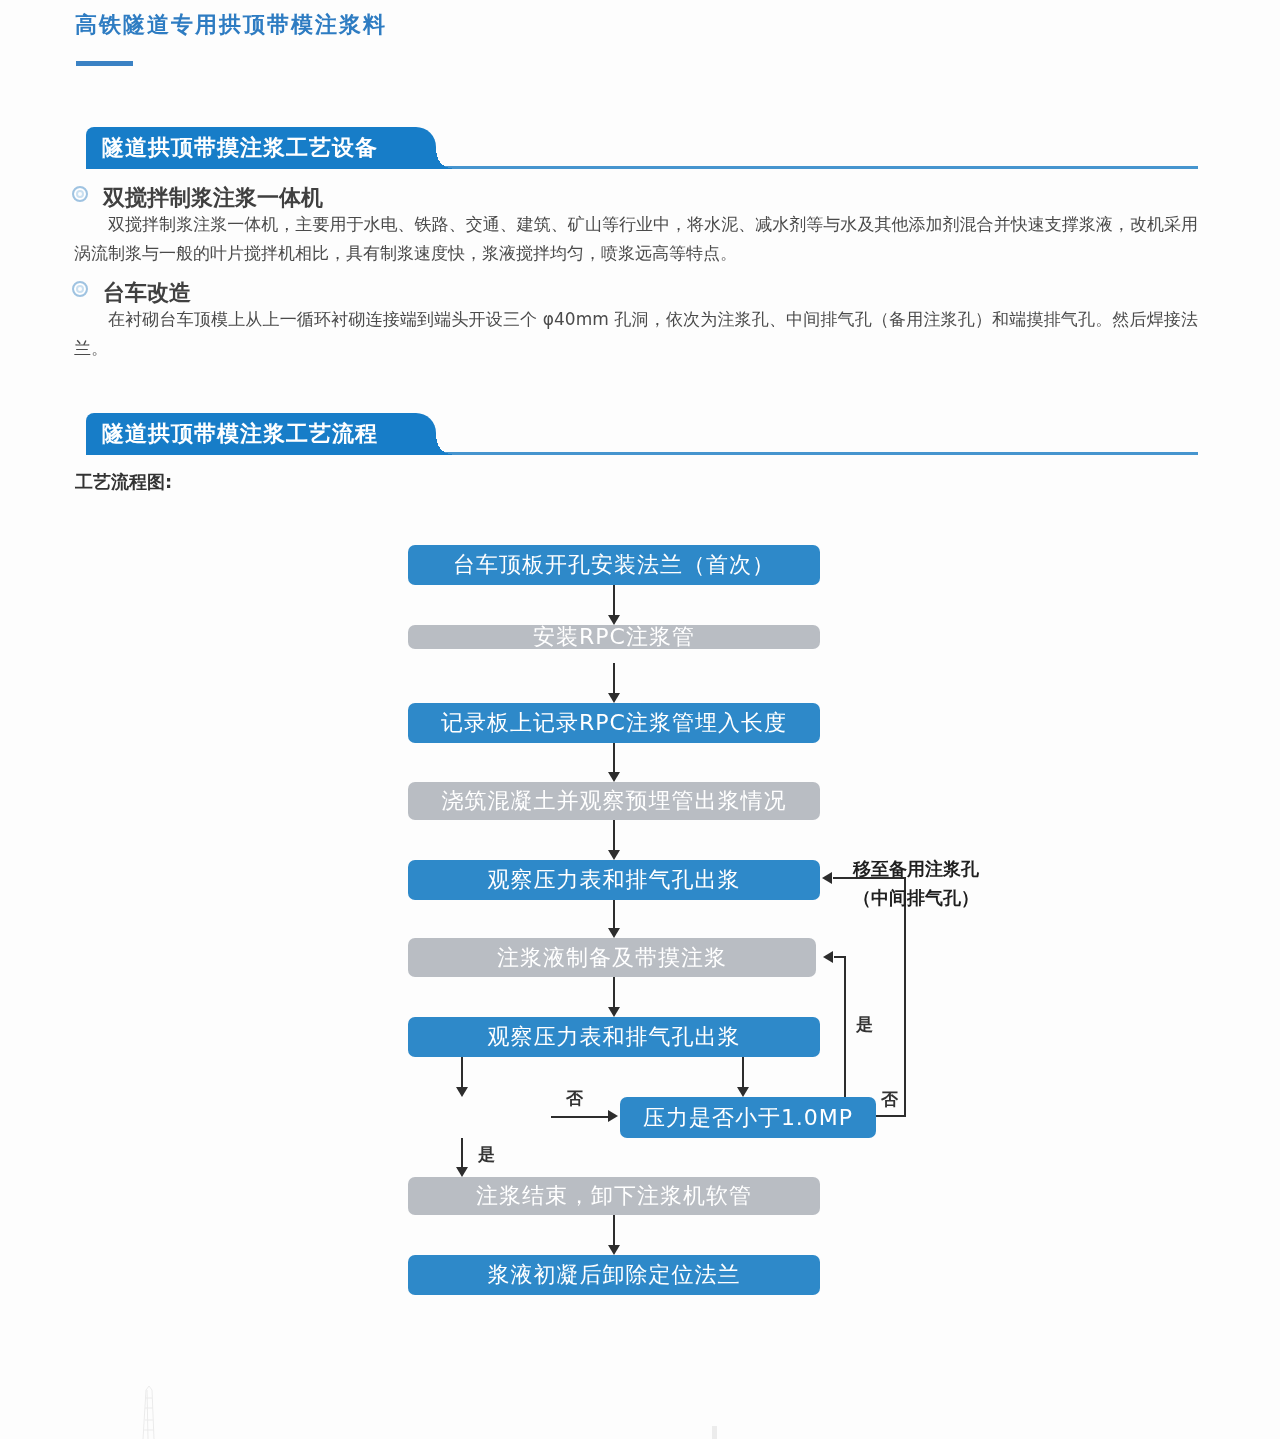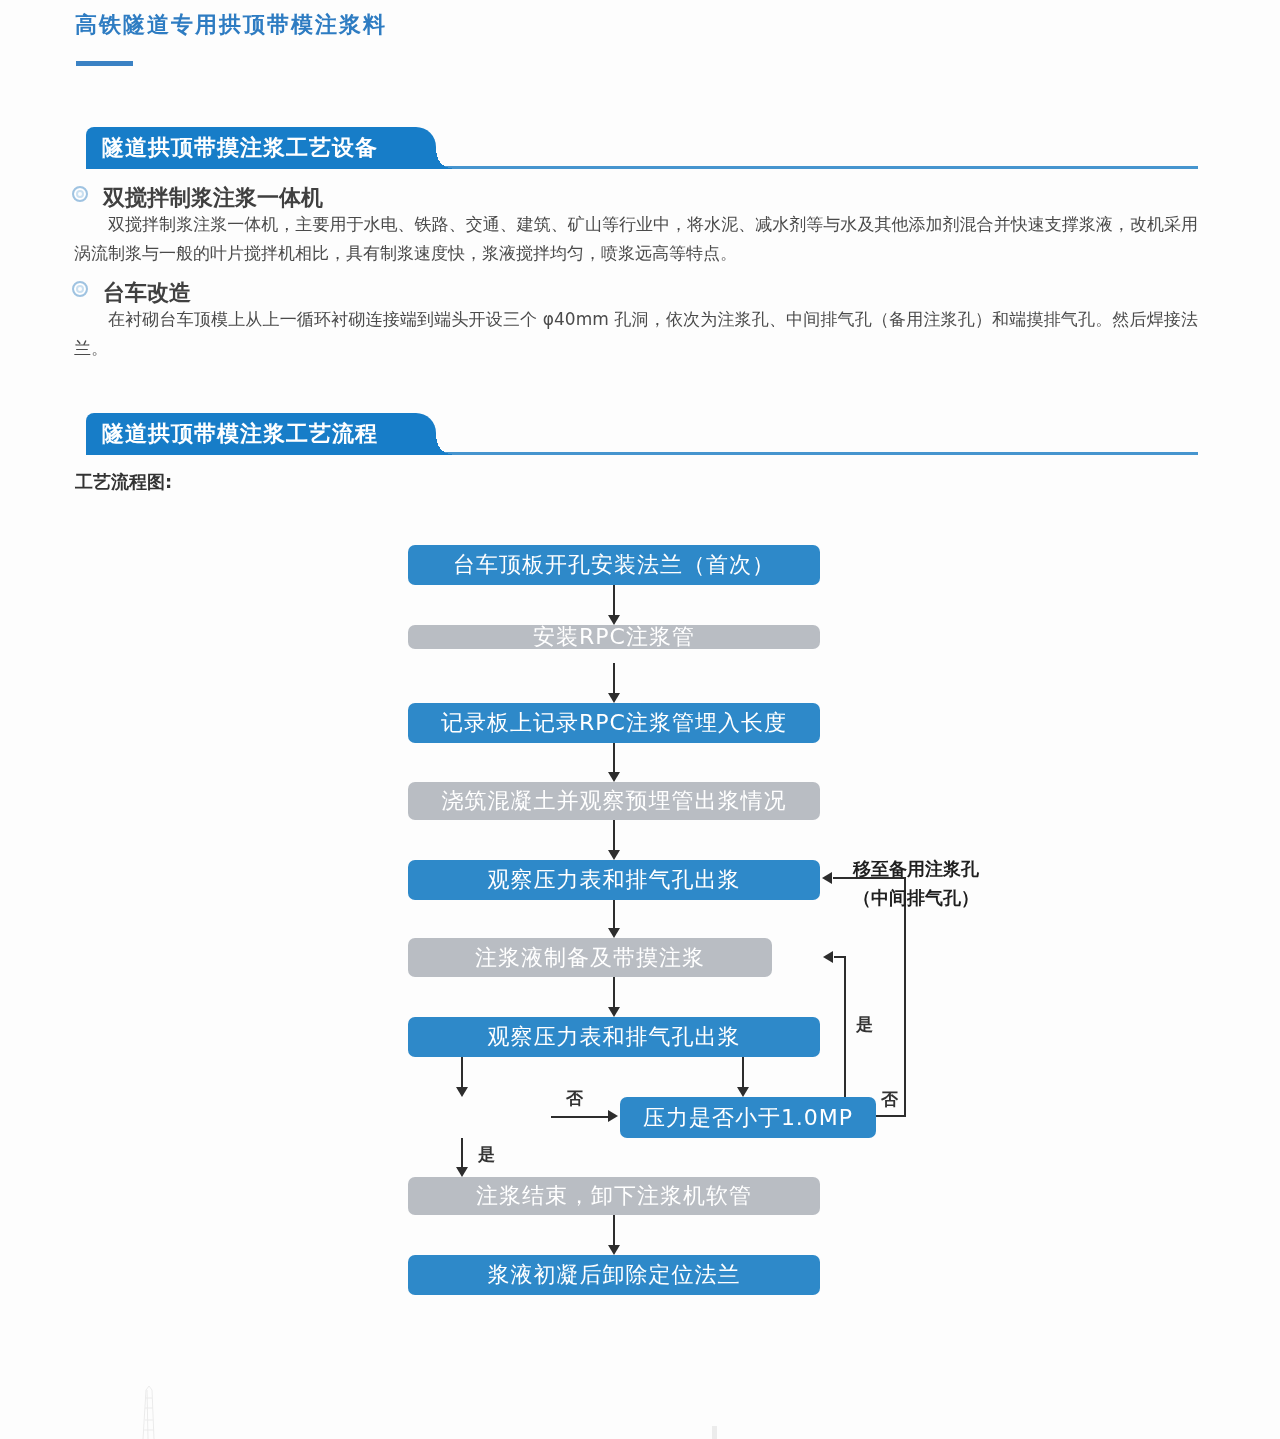--- a/index.html
+++ b/index.html
@@ -101,21 +101,21 @@
 
   <div class="section-line" style="top:452px;"></div>
   <div class="section-tab" style="top:413px;">隧道拱顶带模注浆工艺流程</div>
   <div class="flow-caption">工艺流程图:</div>
 
   <div class="fbox blue" style="left:408px;top:545px;width:412px;height:40px;">台车顶板开孔安装法兰（首次）</div>
   <div class="fbox gray" style="left:408px;top:625px;width:412px;height:24px;">安装RPC注浆管</div>
   <div class="fbox blue" style="left:408px;top:703px;width:412px;height:40px;">记录板上记录RPC注浆管埋入长度</div>
   <div class="fbox gray" style="left:408px;top:782px;width:412px;height:38px;">浇筑混凝土并观察预埋管出浆情况</div>
   <div class="fbox blue" style="left:408px;top:860px;width:412px;height:40px;">观察压力表和排气孔出浆</div>
-  <div class="fbox gray" style="left:408px;top:938px;width:364px;height:39px;text-align:right;">注浆液制备及带摸注浆</div>
+  <div class="fbox gray" style="left:408px;top:938px;width:408px;height:39px;text-align:right;">注浆液制备及带摸注浆</div>
   <div class="fbox blue" style="left:408px;top:1017px;width:412px;height:40px;">观察压力表和排气孔出浆</div>
   <div class="fbox blue" style="left:620px;top:1097px;width:256px;height:41px;">压力是否小于1.0MP</div>
   <div class="fbox gray" style="left:408px;top:1177px;width:412px;height:38px;">注浆结束，卸下注浆机软管</div>
   <div class="fbox blue" style="left:408px;top:1255px;width:412px;height:40px;">浆液初凝后卸除定位法兰</div>
 
   <div class="vline" style="left:613px;top:585px;height:31px;"></div>
   <div class="head-down" style="left:608px;top:615px;"></div>
   <div class="vline" style="left:613px;top:663px;height:31px;"></div>
   <div class="head-down" style="left:608px;top:693px;"></div>
   <div class="vline" style="left:613px;top:743px;height:30px;"></div>

